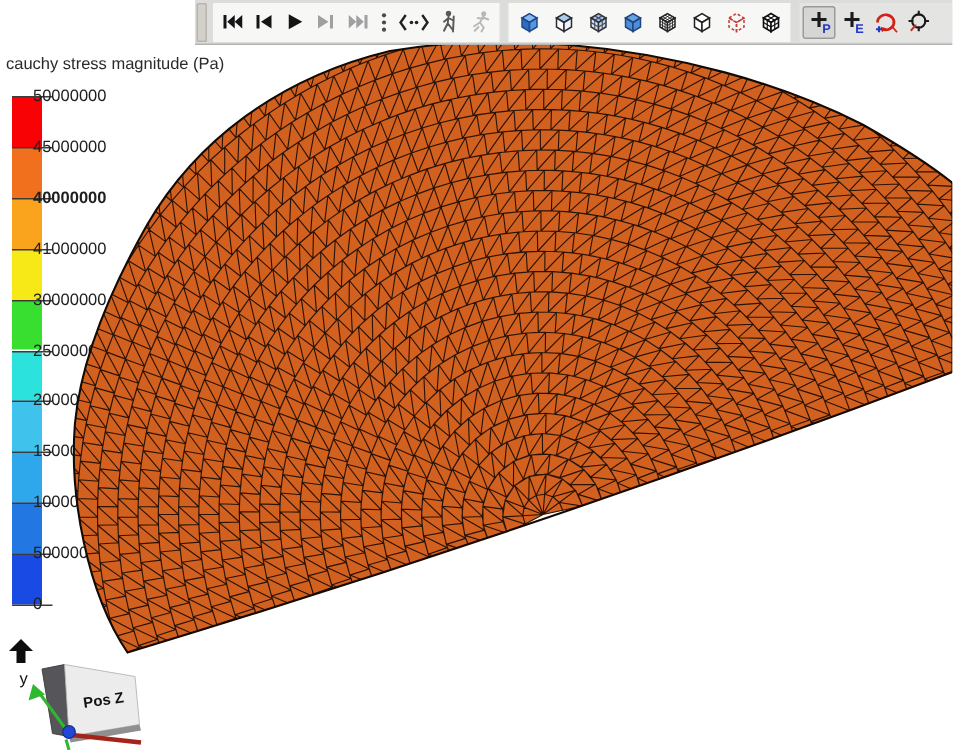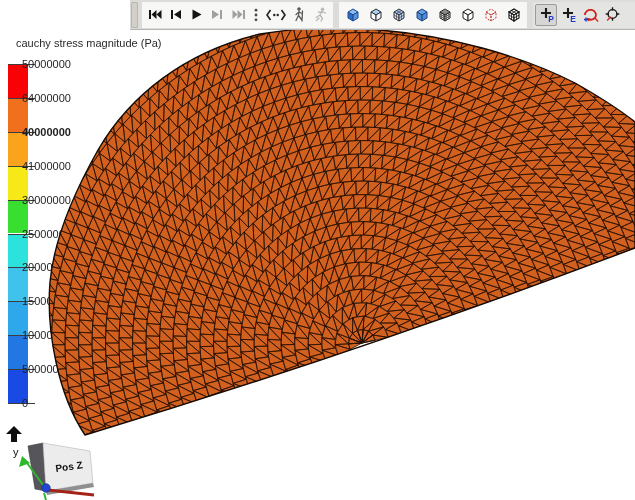--- a/index.html
+++ b/index.html
@@ -27,21 +27,21 @@
     width:21px;height:24px;border:none;background:transparent;padding:0;margin:0;
     display:flex;align-items:center;justify-content:center;cursor:default;
   }
   .tbtn.wide{width:26px;}
   .tbtn.narrow{width:14px;}
   .tbtn.cube{width:23px;}
   .tbtn.sel{width:22px;}
   .tbtn.pressed{background:#d6d6d4;border:1px solid #9b9b98;border-radius:2px;height:22px;}
   
   .legend-layer{position:absolute;inset:0;z-index:1;}
-  .legend-title{position:absolute;left:16px;top:37px;font-size:11px;color:#2a2a2a;white-space:nowrap;}
+  .legend-title{position:absolute;left:4px;top:37px;font-size:11px;color:#2a2a2a;white-space:nowrap;}
   .band{position:absolute;left:8px;width:20px;}
   .tickline{position:absolute;left:8px;width:27px;height:1px;background:#3c3c3c;}
   .ticklabel{position:absolute;left:22px;height:12px;line-height:12px;font-size:11px;color:#1f1f1f;white-space:nowrap;}
   
   #mesh{position:absolute;left:0;top:0;z-index:2;}
   
   #home-arrow{position:absolute;left:5px;top:424px;z-index:3;}
   #triad{position:absolute;left:0;top:434px;z-index:3;}
 </style>
 </head>
@@ -56,21 +56,21 @@
       <div class="band" style="top: 165.7px; height: 33.9px; background: rgb(246, 233, 23);"></div>
       <div class="band" style="top: 199.6px; height: 33.9px; background: rgb(56, 223, 48);"></div>
       <div class="band" style="top: 233.5px; height: 33.9px; background: rgb(44, 226, 220);"></div>
       <div class="band" style="top: 267.4px; height: 33.9px; background: rgb(63, 195, 236);"></div>
       <div class="band" style="top: 301.3px; height: 33.9px; background: rgb(47, 167, 235);"></div>
       <div class="band" style="top: 335.2px; height: 33.9px; background: rgb(35, 119, 226);"></div>
       <div class="band" style="top: 369.1px; height: 33.9px; background: rgb(26, 74, 228);"></div>
       <div class="tickline" style="top: 64px;"></div>
       <div class="ticklabel" style="top: 58px;">50000000</div>
       <div class="tickline" style="top: 97.9px;"></div>
-      <div class="ticklabel" style="top: 91.9px;">64000000</div>
+      <div class="ticklabel" style="top: 91.9px;">45000000</div>
       <div class="tickline" style="top: 131.8px;"></div>
       <div class="ticklabel" style="top: 125.8px; font-weight: bold;">40000000</div>
       <div class="tickline" style="top: 165.7px;"></div>
       <div class="ticklabel" style="top: 159.7px;">41000000</div>
       <div class="tickline" style="top: 199.6px;"></div>
       <div class="ticklabel" style="top: 193.6px;">30000000</div>
       <div class="tickline" style="top: 233.5px;"></div>
       <div class="ticklabel" style="top: 227.5px;">25000000</div>
       <div class="tickline" style="top: 267.4px;"></div>
       <div class="ticklabel" style="top: 261.4px;">20000000</div>

